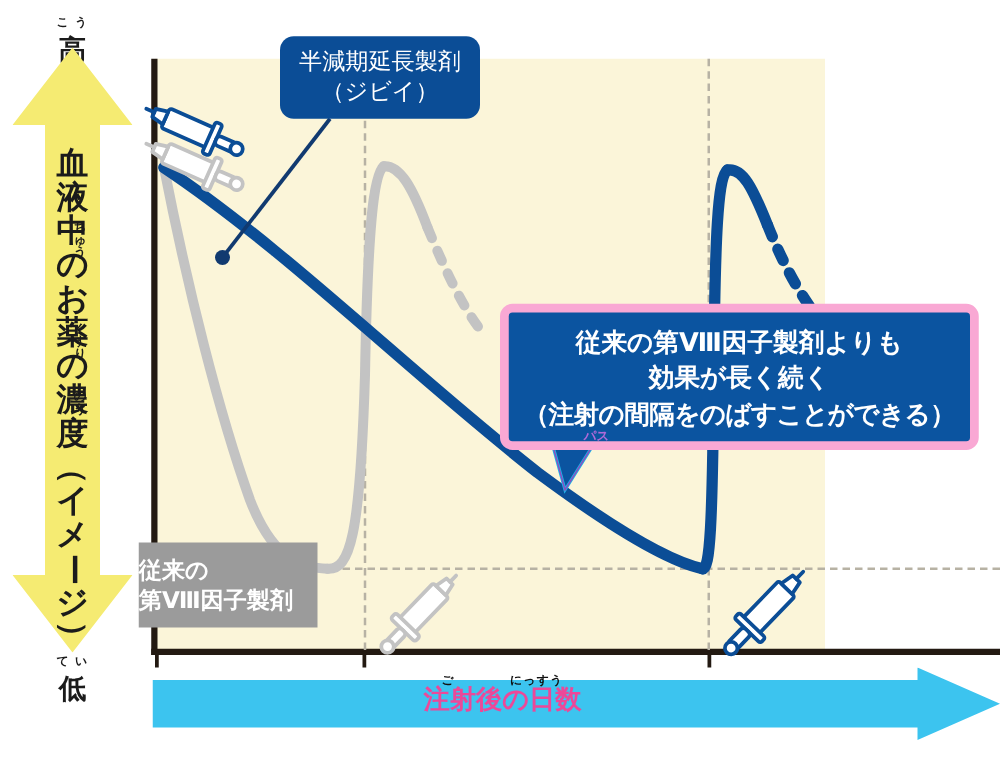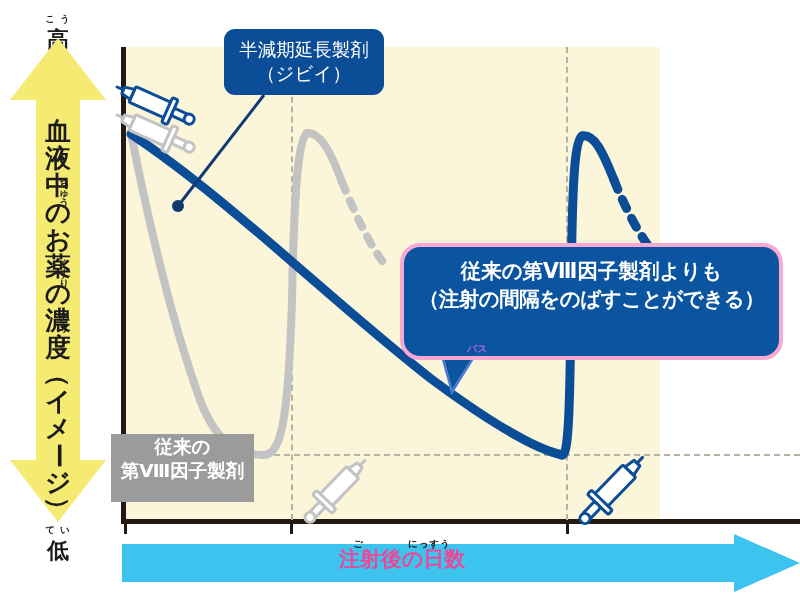--- a/index.html
+++ b/index.html
@@ -122,40 +122,39 @@
     line-height: 1.28;
     text-align: center;
     padding-top: 9px;
     z-index: 6;
   }
   .callout-main {
     position: absolute;
     left: 400px; top: 243px;
     width: 383px; height: 117px;
     background: #0b54a0;
-    border: 4px solid #f9a8d4;
-    border-radius: 20px;
+    border: 7px solid #f9a8d4;
+    border-radius: 10px;
     color: #ffffff;
     font-size: 20.5px; font-weight: 700;
     line-height: 1.38;
     text-align: center;
     padding-top: 10px;
     z-index: 6;
   }
   .callout-main .line3 { letter-spacing: -0.5px; }
   .label-gray {
     position: absolute;
     left: 111px; top: 434px;
     width: 143px; height: 68px;
     background: #9b9b9b;
     color: #ffffff;
     font-size: 18.5px; font-weight: 700;
     line-height: 1.3;
-    text-align: center;
-    padding-top: 1px;
+    padding-top: 11px;
     z-index: 5;
   }
   .leader {
     position: absolute;
     left: 0; top: 0; width: 800px; height: 609px;
     z-index: 5; pointer-events: none;
   }
   .pass-tag {
     position: absolute;
     left: 447px; top: 342px;
@@ -287,20 +286,21 @@
   </div>
   <div class="x-arrow-text">注射後の日数</div>
 
   <div class="callout-top">
     <div>半減期延長製剤</div>
     <div>（ジビイ）</div>
   </div>
 
   <div class="callout-main">
     <div>従来の第Ⅷ因子製剤よりも</div>
+    <div>効果が長く続く</div>
     <div class="line3">（注射の間隔をのばすことができる）</div>
   </div>
 
   <svg class="leader" viewBox="0 0 800 609">
     <path d="M441,352 L477,352 L452,392 Z" fill="#0b54a0" stroke="#19b6e8" stroke-width="2.5"></path>
     <path d="M441,352 L477,352 L452,392 Z" fill="none" stroke="#8b4fc0" stroke-width="1.2"></path>
   </svg>
   <div class="pass-tag">パス</div>
 
   <div class="label-gray">

